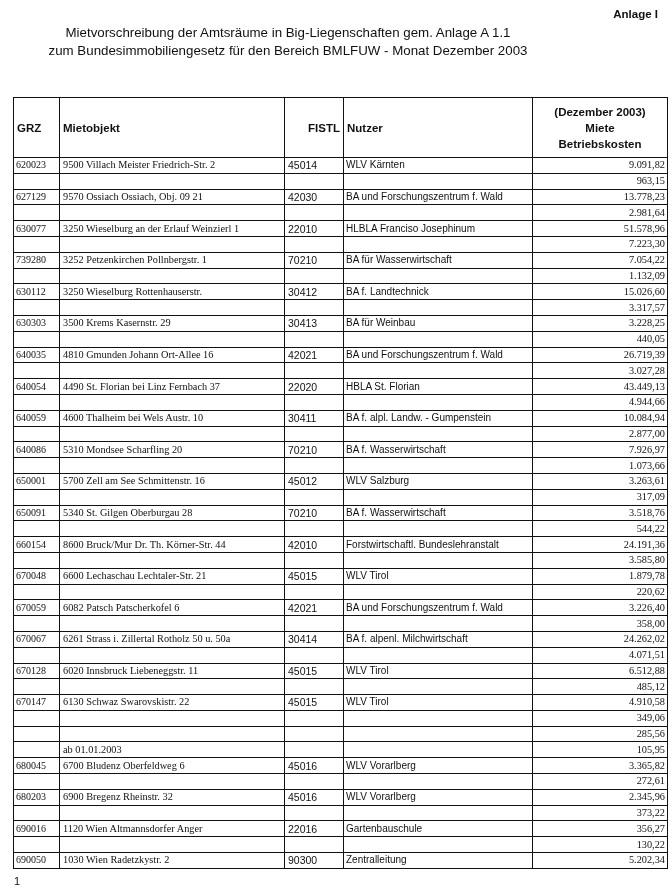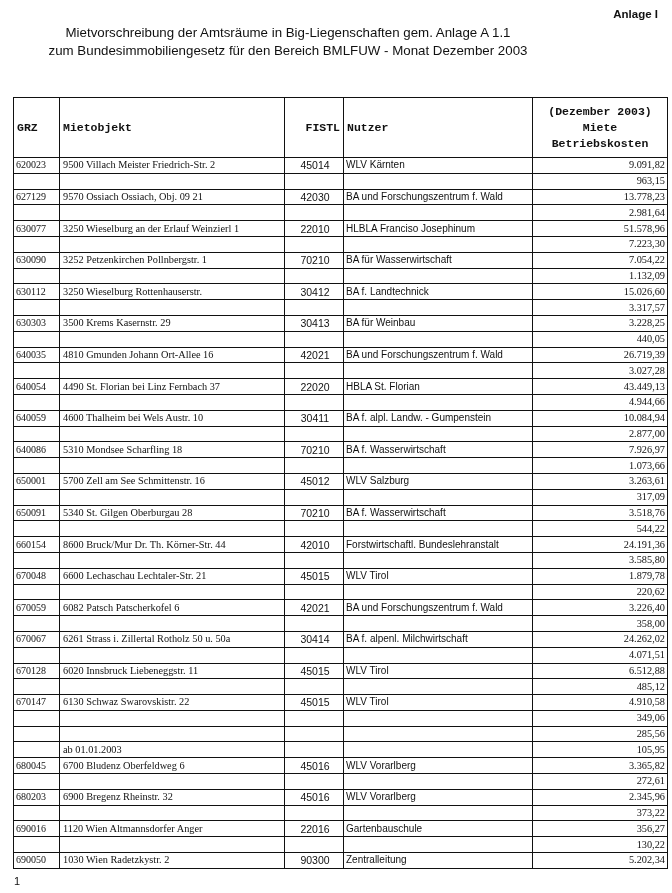--- a/index.html
+++ b/index.html
@@ -2,30 +2,30 @@
 <html><head>
 <meta charset="utf-8">
 <style>
   html, body { margin:0; padding:0; background:#fff; }
   body { width:672px; height:893px; position:relative; overflow:hidden; color:#111; }
   .annex { position:absolute; right:14px; top:8px; font-family:"Liberation Sans", sans-serif; font-weight:bold; font-size:11.5px; }
   .title { position:absolute; left:0; width:576px; top:24px; text-align:center; font-family:"Liberation Sans", sans-serif; font-size:13.3px; line-height:18px; }
   table { position:absolute; left:13px; top:97px; border-collapse:collapse; table-layout:fixed; width:654px; }
   col.c1 { width:46px; } col.c2 { width:225px; } col.c3 { width:59px; } col.c4 { width:189px; } col.c5 { width:135px; }
   th, td { border:1.3px solid #111; padding:0 3px; white-space:nowrap; overflow:hidden; }
-  th { font-family:Liberation Mono, monospace; font-weight:bold; font-size:11.5px; height:59px; }
+  th { font-family:Liberation Sans, sans-serif; font-weight:bold; font-size:11.5px; height:59px; }
   th.left { text-align:left;margin-left:32px; }
   th.right { text-align:right; }
   th.center { text-align:left; }
   th.money-h { text-align:center; line-height:16px; }
   td { height:14.8px; font-size:10px; line-height:14px; }
   td.grz { font-family:"Liberation Serif", serif; font-size:10px; padding-left:2px; }
   td.obj { font-family:"Liberation Serif", serif; font-size:10.3px; }
   td.obj.bold { font-weight:normal; }
-  td.fistl { font-family:"Liberation Sans", sans-serif; text-align:center; font-size:10.5px; padding-right:1px; }
+  td.fistl { font-family:"Liberation Sans", sans-serif; text-align:left; font-size:10.5px; padding-right:1px; }
   td.nutzer { font-family:"Liberation Sans", sans-serif; font-size:10px; padding-left:2px; }
   td.money { font-family:"Liberation Serif", serif; text-align:right; font-size:10.3px; padding-right:2px; }
   .pageno { position:absolute; left:14px; top:875px; font-family:"Liberation Sans", sans-serif; font-size:11px; }
 </style>
 </head>
 <body>
 
 <div class="annex">Anlage I</div>
 <div class="title">
   <div>Mietvorschreibung der Amtsräume in Big-Liegenschaften gem. Anlage A 1.1</div>
@@ -90,21 +90,21 @@
         <td class="money">51.578,96</td>
       </tr>
       <tr>
         <td class="grz"></td>
         <td class="obj"></td>
         <td class="fistl"></td>
         <td class="nutzer"></td>
         <td class="money">7.223,30</td>
       </tr>
       <tr>
-        <td class="grz">630090</td>
+        <td class="grz">739280</td>
         <td class="obj">3252 Petzenkirchen Pollnbergstr. 1</td>
         <td class="fistl">70210</td>
         <td class="nutzer">BA für Wasserwirtschaft</td>
         <td class="money">7.054,22</td>
       </tr>
       <tr>
         <td class="grz"></td>
         <td class="obj"></td>
         <td class="fistl"></td>
         <td class="nutzer"></td>
@@ -175,21 +175,21 @@
       </tr>
       <tr>
         <td class="grz"></td>
         <td class="obj"></td>
         <td class="fistl"></td>
         <td class="nutzer"></td>
         <td class="money">2.877,00</td>
       </tr>
       <tr>
         <td class="grz">640086</td>
-        <td class="obj">5310 Mondsee Scharfling 18</td>
+        <td class="obj">5310 Mondsee Scharfling 20</td>
         <td class="fistl">70210</td>
         <td class="nutzer">BA f. Wasserwirtschaft</td>
         <td class="money">7.926,97</td>
       </tr>
       <tr>
         <td class="grz"></td>
         <td class="obj"></td>
         <td class="fistl"></td>
         <td class="nutzer"></td>
         <td class="money">1.073,66</td>

